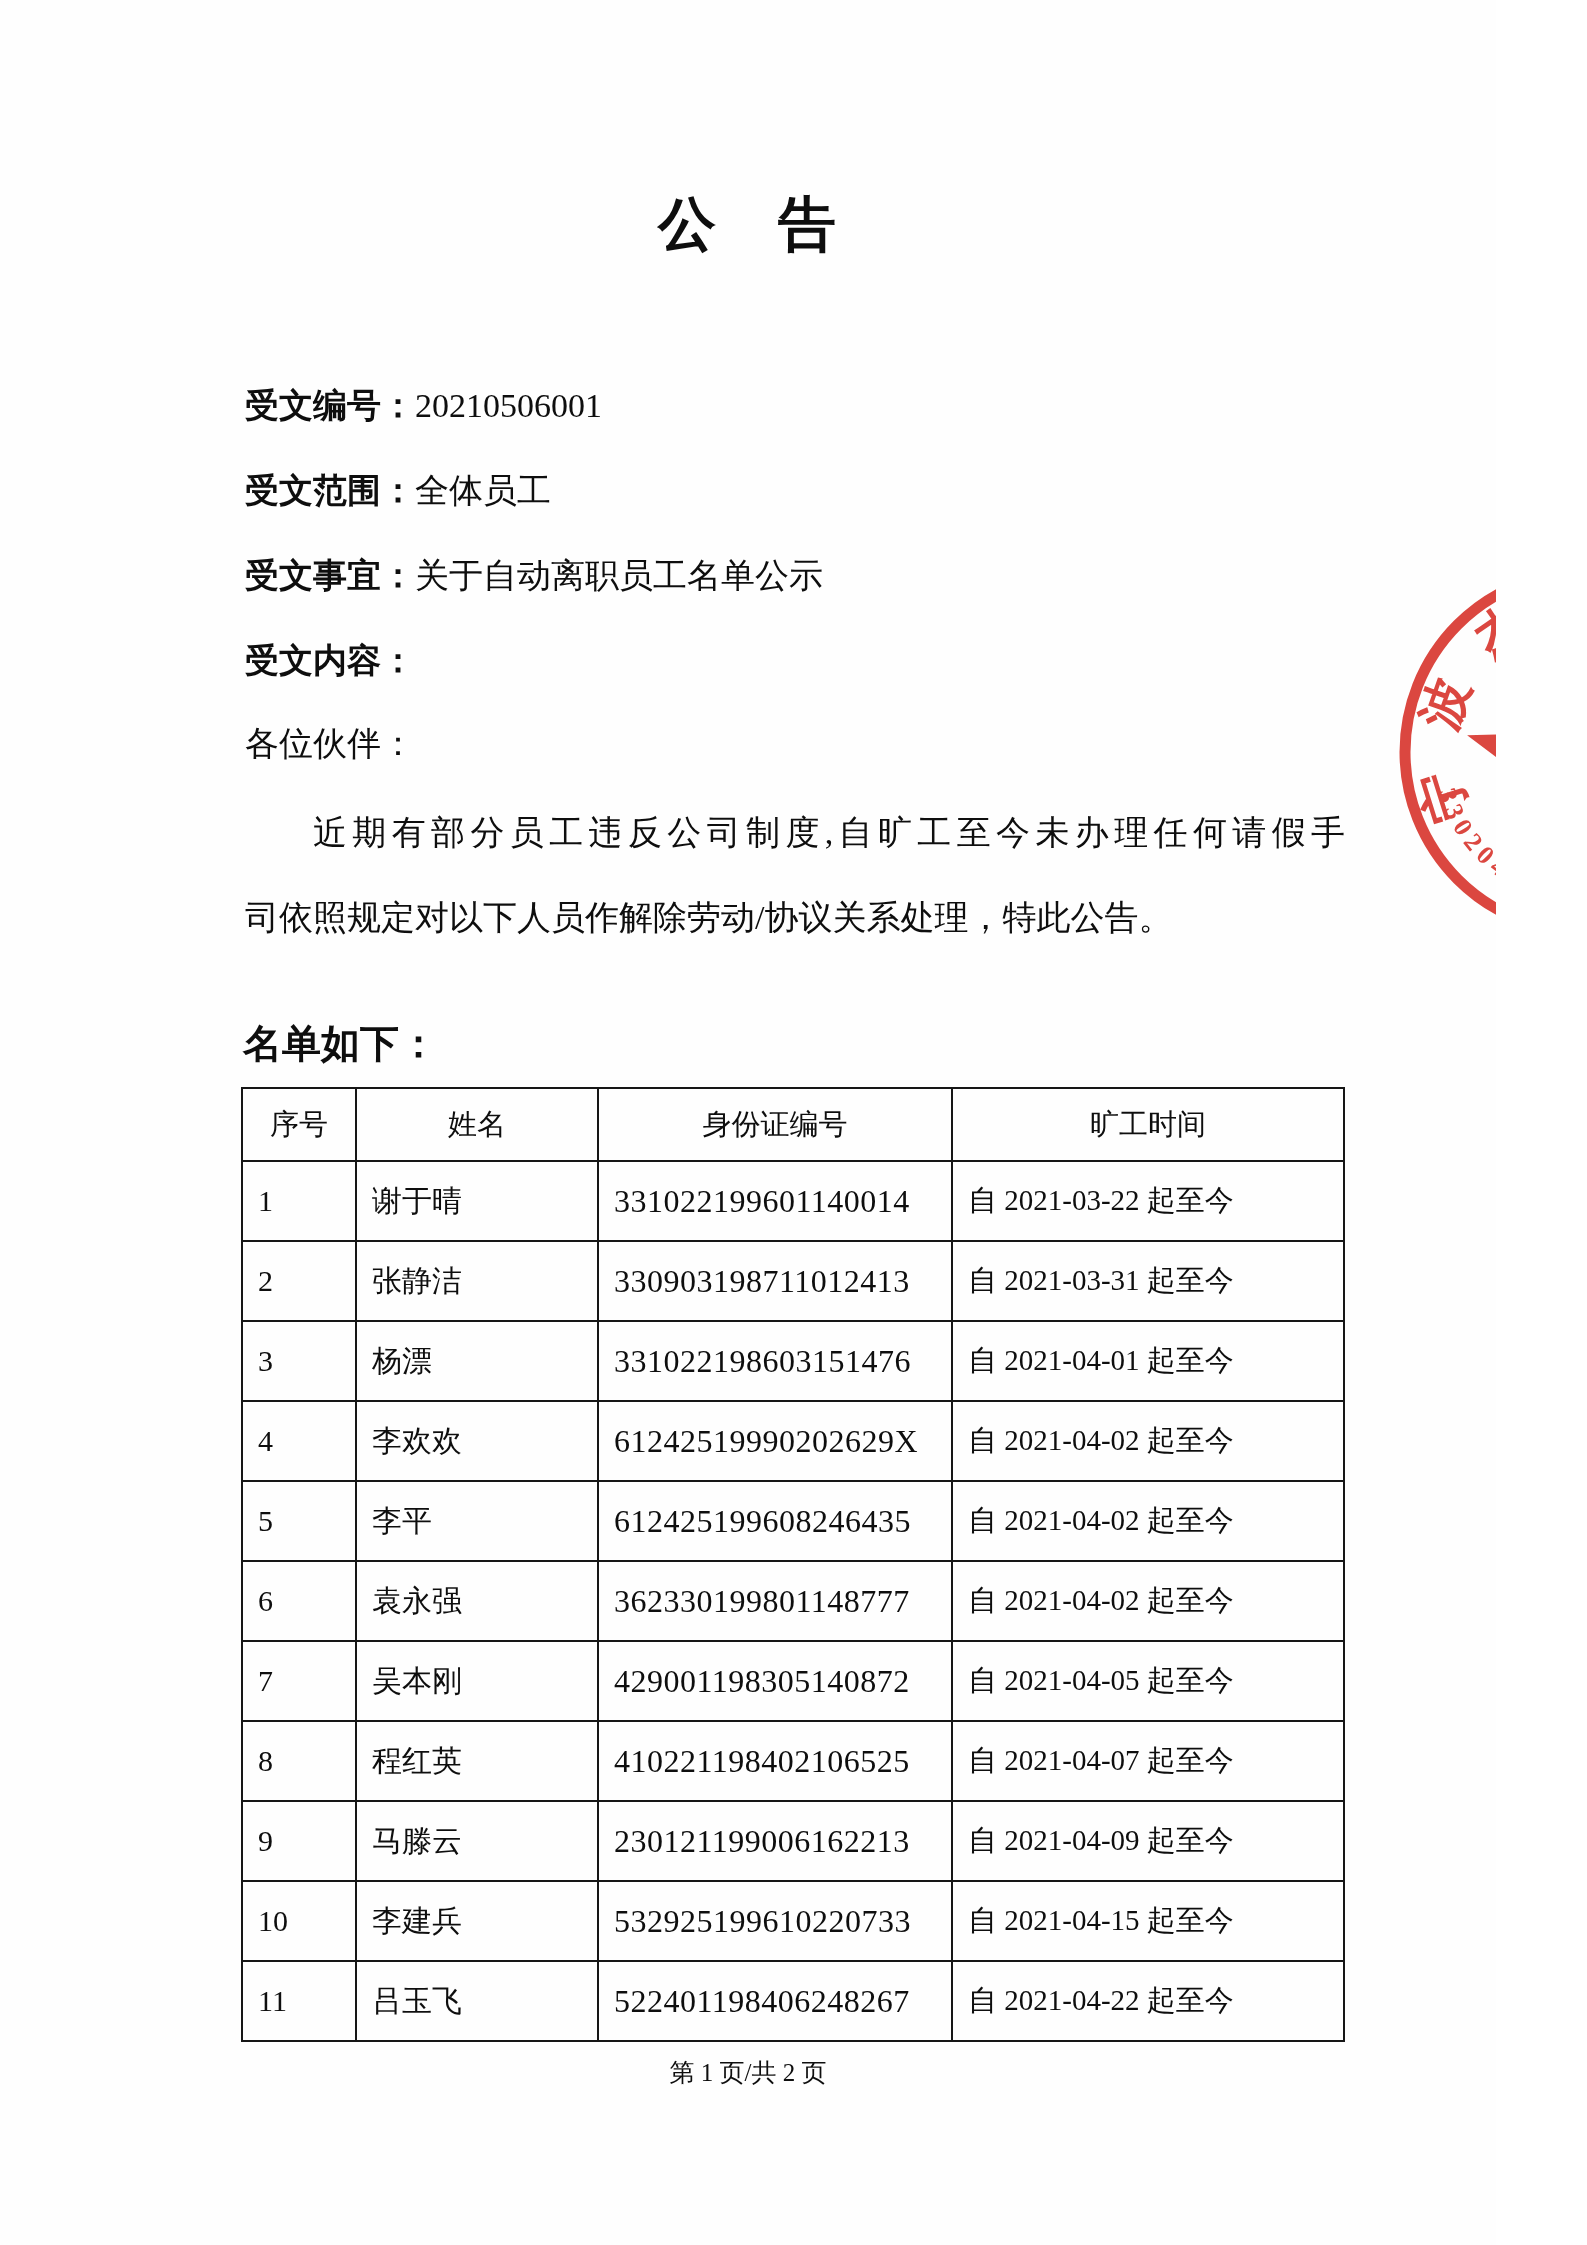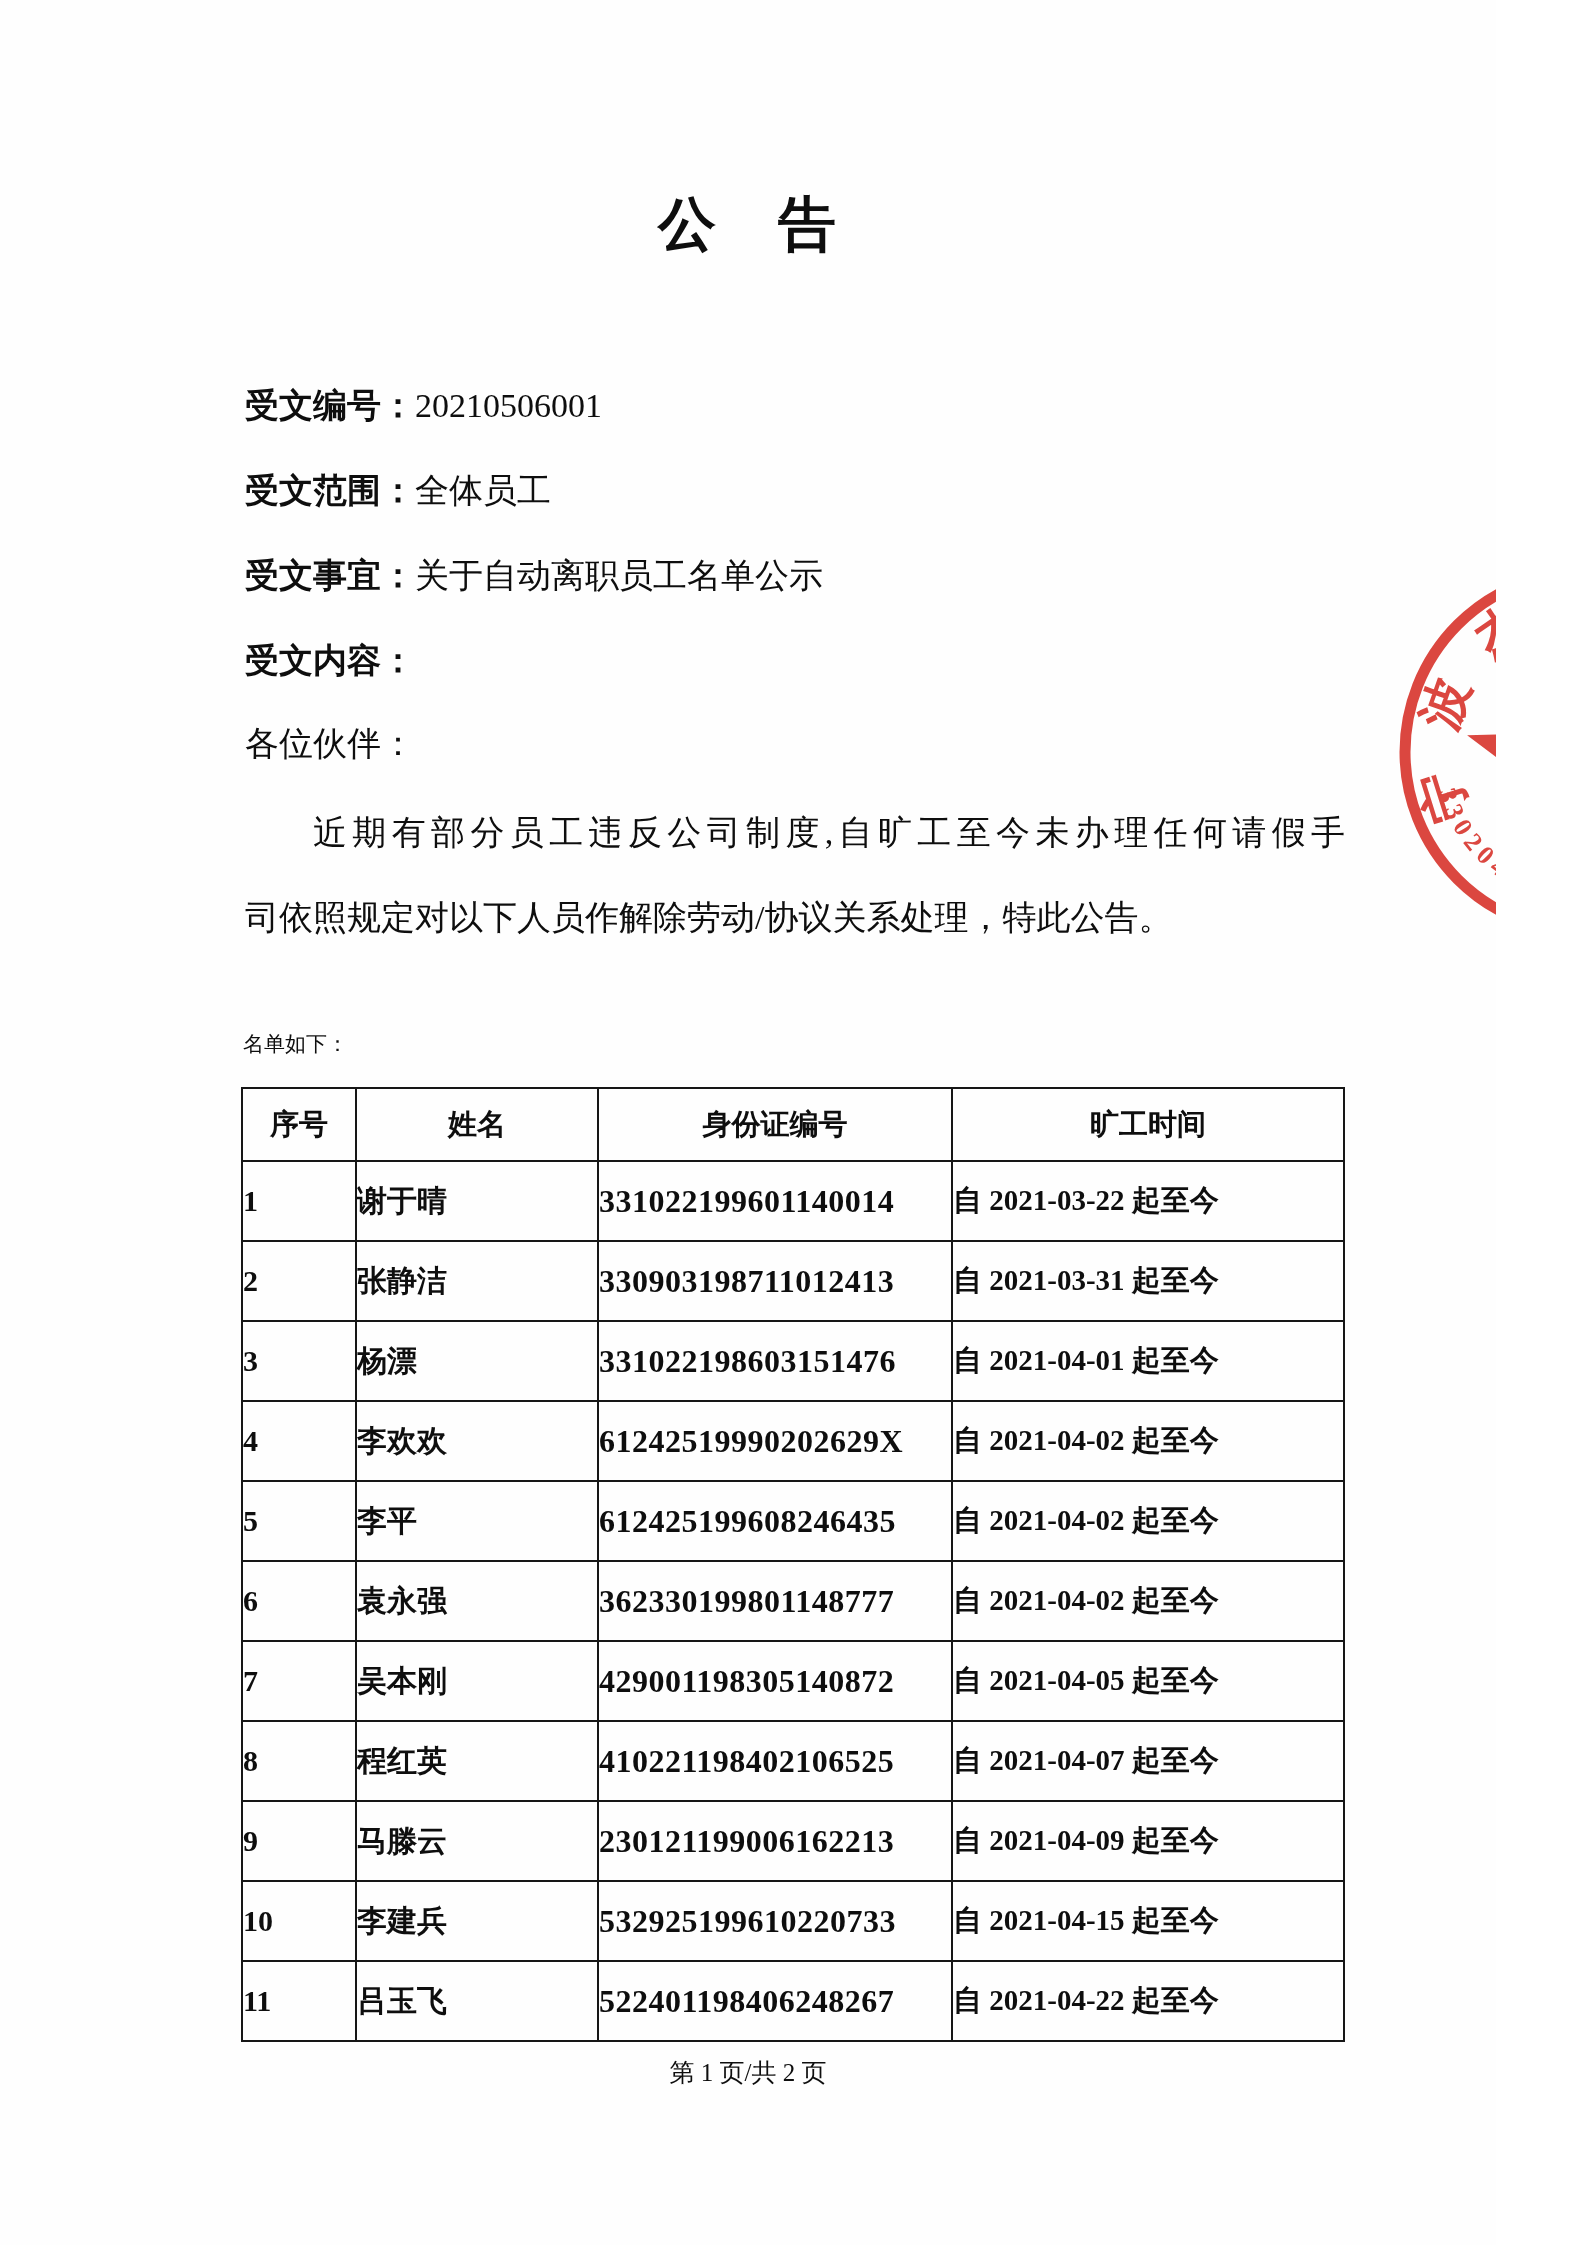--- a/index.html
+++ b/index.html
@@ -17,28 +17,28 @@
   }
   .fields{position:absolute;left:245px;top:384px;}
   .field-line{height:85px;line-height:44px;font-size:34px;white-space:nowrap;}
   .field-label{font-weight:bold;}
   .field-value{font-weight:normal;}
   .salutation{position:absolute;left:245px;top:722px;font-size:34px;line-height:44px;}
   .para{position:absolute;left:245px;top:790px;width:1100px;font-size:34px;}
   .para .line{height:85px;line-height:85px;}
   .para .just{text-align:justify;text-align-last:justify;}
   .para .indent{text-indent:68px;}
-  .list-intro{position:absolute;left:243px;top:1026px;font-size:21px;font-weight:normal;line-height:36px;}
+  .list-intro{position:absolute;left:243px;top:1026px;font-size:39px;font-weight:bold;line-height:36px;}
   table.roster{
     position:absolute;left:241px;top:1087px;width:1102px;
     border-collapse:collapse;table-layout:fixed;
   }
   table.roster th,table.roster td{
     border:2px solid #161616;vertical-align:middle;
-    padding:0;font-weight:bold;
+    padding:15px;font-weight:normal;
   }
   table.roster thead tr{height:73px;}
   table.roster tbody tr{height:80px;}
   col.c-no{width:114px;}
   col.c-name{width:242px;}
   col.c-id{width:354px;}
   col.c-date{width:392px;}
   table.roster th{font-size:29px;}
   td.cell-no{font-size:30px;}
   td.cell-name{font-size:30px;}

